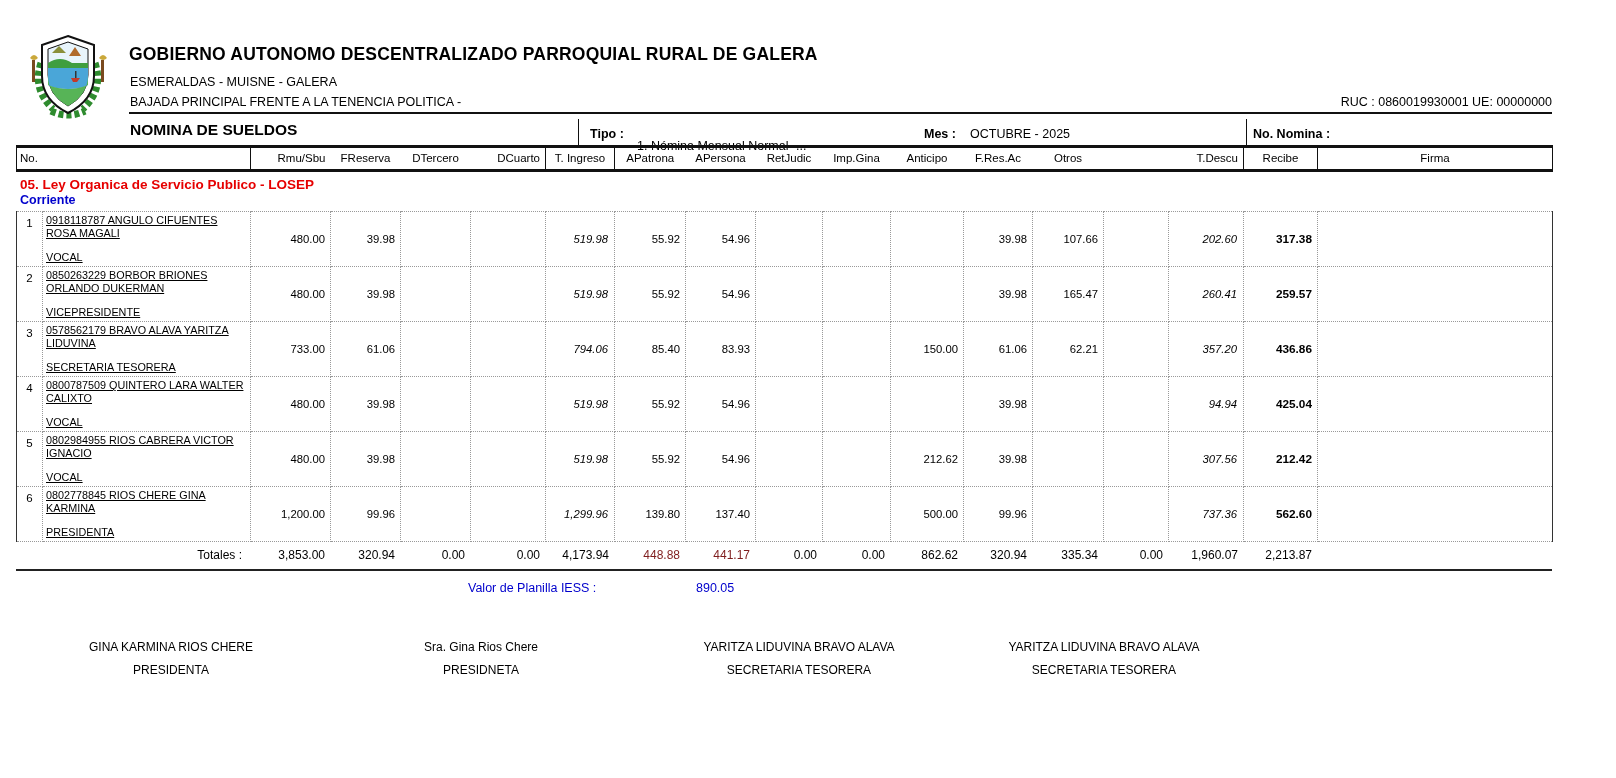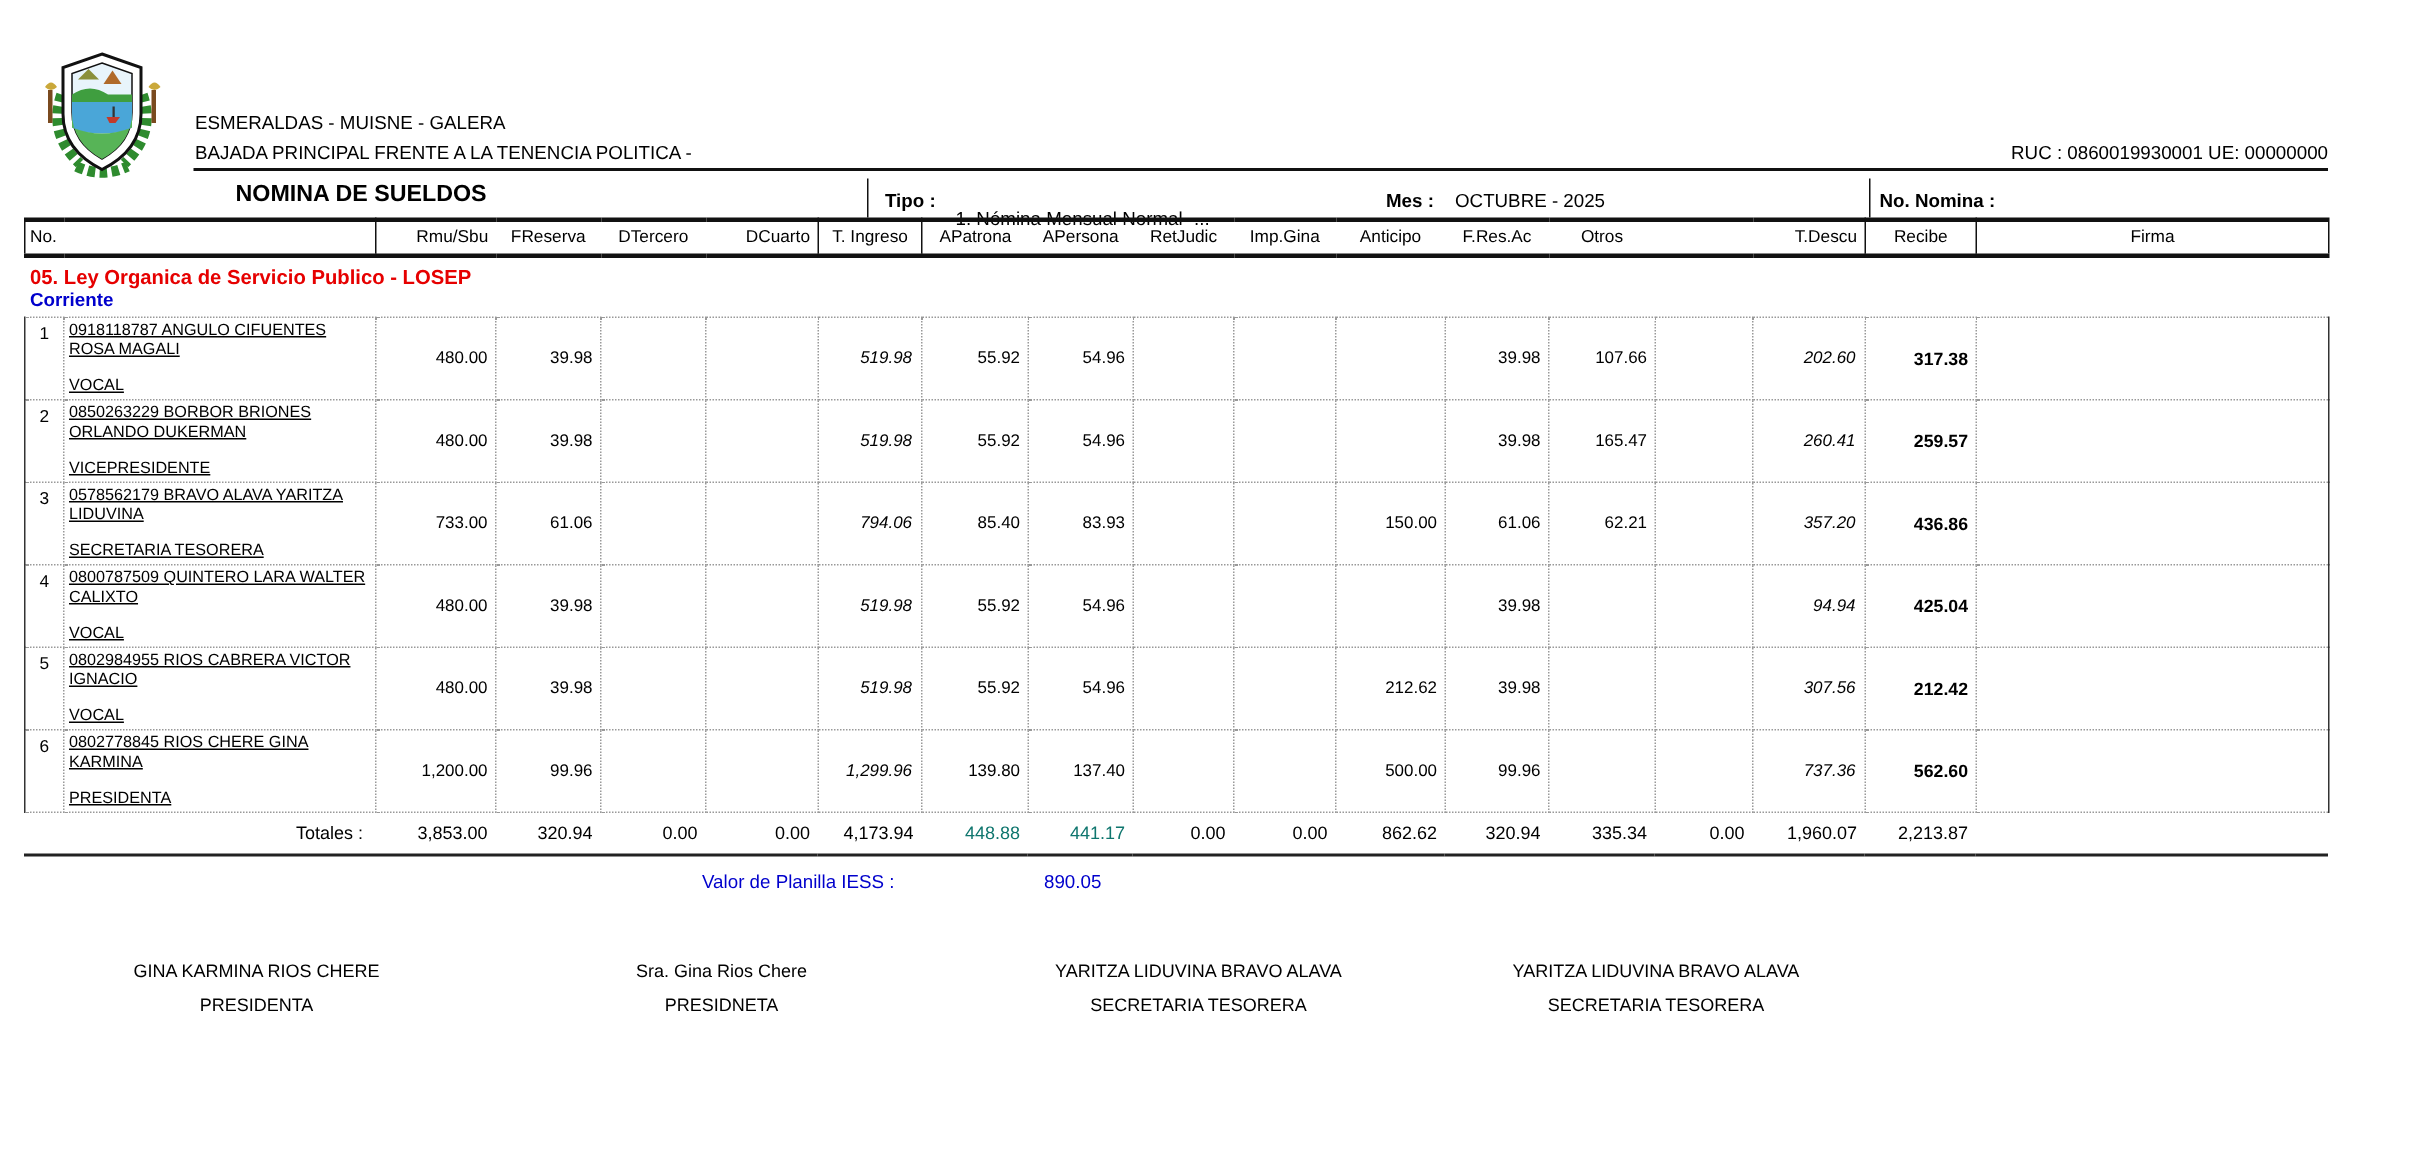--- a/index.html
+++ b/index.html
@@ -8,21 +8,21 @@
   .page { position:relative; width:1616px; height:778px; background:#fff; overflow:hidden; }
 
   
   .logo { position:absolute; left:26px; top:33px; }
   .org-name   { position:absolute; left:129px; top:44px;  font-size:17.5px; font-weight:bold; letter-spacing:.2px; }
   .loc-line   { position:absolute; left:130px; top:75px;  font-size:12.5px; }
   .addr-line  { position:absolute; left:130px; top:95px;  font-size:12.5px; }
   .ruc-line   { position:absolute; right:64px; top:95px;  font-size:12.5px; }
   .hdr-rule   { position:absolute; left:129px; top:112px; width:1423px; height:2px; background:#111; }
 
-  .report-title { position:absolute; left:130px; top:121px; font-size:15.5px; font-weight:bold;margin-left:27px; }
+  .report-title { position:absolute; left:130px; top:121px; font-size:15.5px; font-weight:bold; }
   .tipo-label   { position:absolute; left:590px;  top:127px; font-size:12.5px; font-weight:bold; }
   .tipo-value   { position:absolute; left:637px;  top:127px; font-size:12.5px;margin-top:12px; }
   .mes-label    { position:absolute; left:924px;  top:127px; font-size:12.5px; font-weight:bold; }
   .mes-value    { position:absolute; left:970px;  top:127px; font-size:12.5px; }
   .nomina-label { position:absolute; left:1253px; top:127px; font-size:12.5px; font-weight:bold; }
   .vsep { position:absolute; top:119px; width:1px; height:26px; background:#111; }
   .vsep1 { left:578px; } .vsep2 { left:1246px; }
 
   
   .table-wrap { position:absolute; left:16px; top:145px; width:1536px; }
@@ -54,21 +54,21 @@
   .idname { line-height:1.25; }
   .cargo  { line-height:1.2; }
   td.num { text-align:right; padding-right:5px; white-space:nowrap; }
   td.italic { font-style:italic; padding-right:6px; }
   td.recibe { font-weight:bold; font-size:11.8px;text-align:right; }
 
   
   .tot-table { border-bottom:2px solid #222; }
   .tot-table td { font-size:12px; padding:6px 5px 7px; white-space:nowrap; text-align:right; }
   .tot-label { padding-right:8px !important; }
-  .blue { color:#0f766e; }
+  .blue { color:#7f1d1d; }
 
   
   .planilla { position:relative; margin-top:10px; height:18px; color:#0000cc; font-size:12.5px; }
   .planilla .pl-label { position:absolute; left:452px; }
   .planilla .pl-value { position:absolute; left:680px; }
 
   
   .sig { position:absolute; width:250px; text-align:center; }
   .sig-name  { font-size:12px; }
   .sig-title { font-size:12px; margin-top:9px; }
@@ -96,20 +96,21 @@
       <path d="M22 30 Q34 22 46 30 L62 30 L62 35 L22 35 Z" fill="#3f9e3f"></path>
       <path d="M26 20 l7 -7 l7 7 z" fill="#8a8f3a"></path>
       <path d="M49 14 l6 9 l-12 0 z" fill="#b06a2a"></path>
       <path d="M22 35 L62 35 L62 52 Q56 56 42 56 Q28 56 22 52 Z" fill="#4aa6d8"></path>
       <path d="M45 45 l9 0 l-3 4 l-4 0 z" fill="#c23a2a"></path>
       <rect x="49" y="38" width="1.5" height="7" fill="#333"></rect>
       <path d="M22 52 Q42 60 62 52 L62 42 Q62 62 42 73 Q22 62 22 42 Z" fill="#57b457"></path>
     </svg>
   </div>
 
+  <div class="org-name">GOBIERNO AUTONOMO DESCENTRALIZADO PARROQUIAL RURAL DE GALERA</div>
   <div class="loc-line">ESMERALDAS - MUISNE - GALERA</div>
   <div class="addr-line">BAJADA PRINCIPAL FRENTE A LA TENENCIA POLITICA -</div>
   <div class="ruc-line">RUC : 0860019930001   UE: 00000000</div>
   <div class="hdr-rule"></div>
 
   <div class="report-title">NOMINA DE SUELDOS</div>
   <div class="vsep vsep1"></div>
   <div class="tipo-label">Tipo :</div>
   <div class="tipo-value">1. Nómina Mensual Normal -...</div>
   <div class="mes-label">Mes :</div>

